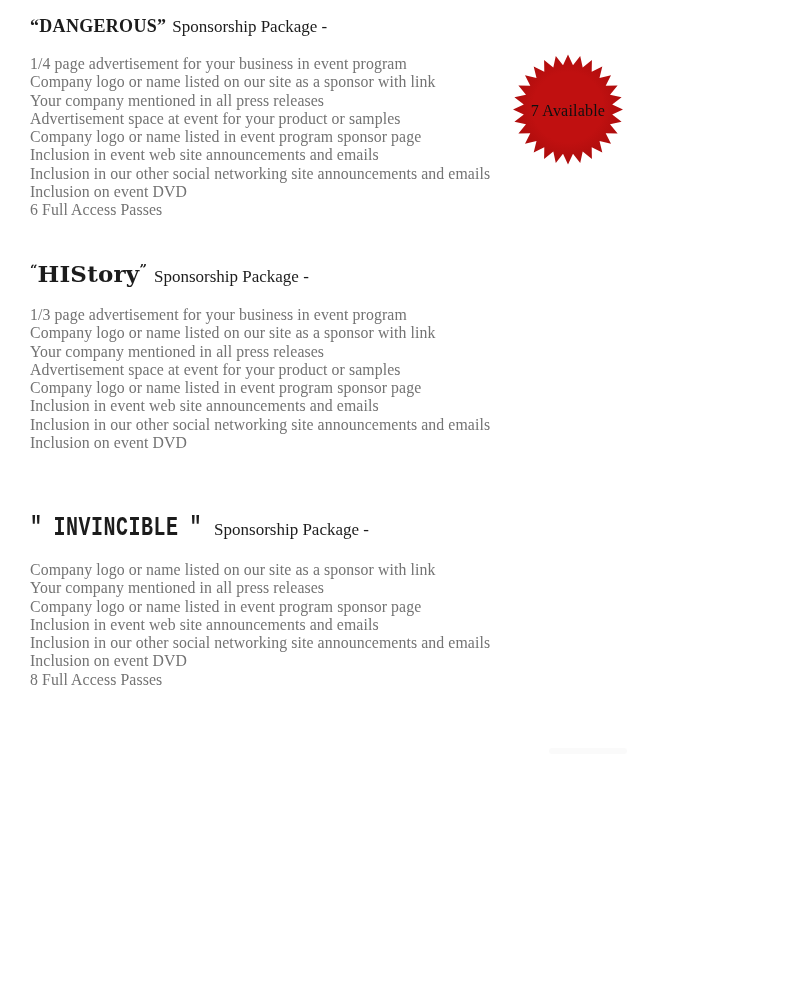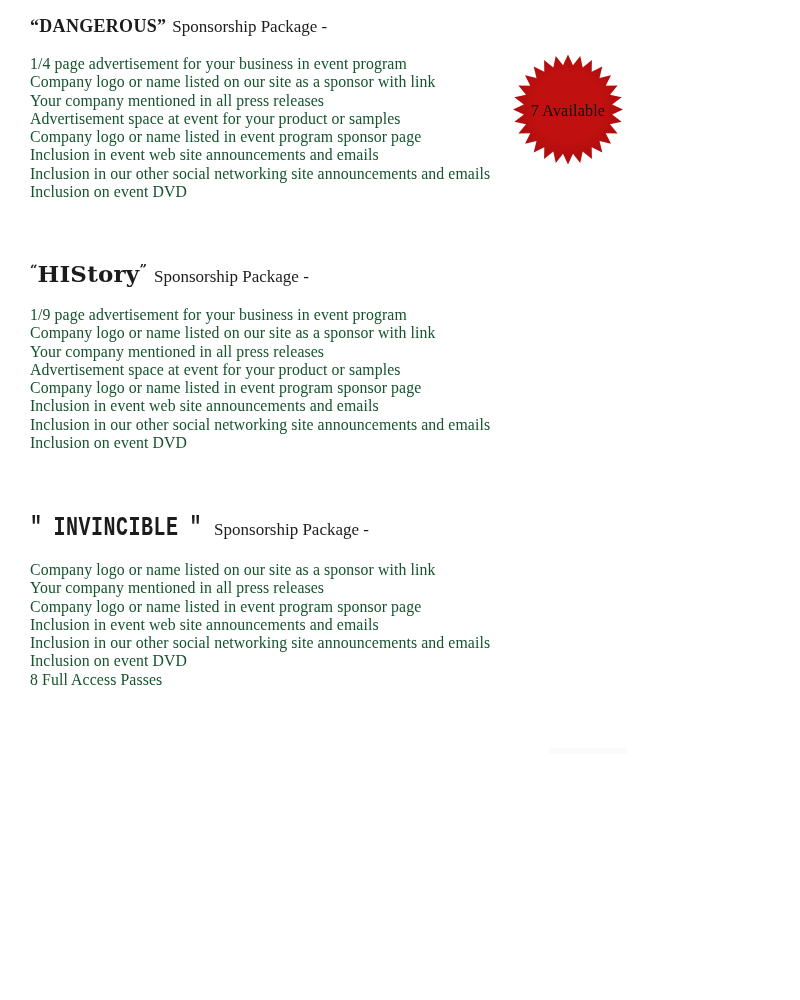--- a/index.html
+++ b/index.html
@@ -77,21 +77,21 @@
   .benefits {
     position: absolute;
     left: 30px;
     margin: 0;
     padding: 0;
     list-style: none;
     font-size: 15.8px;
     line-height: 18.3px;
     letter-spacing: 0.1px;
     white-space: nowrap;
-    color: #14532d;
+    color: #737373;
   }
   .benefits-1 { top: 55px; }
   .benefits-2 { top: 306px; }
   .benefits-3 { top: 561px; }
 
   
   .badge {
     position: absolute;
     left: 512px;
     top: 54px;
@@ -130,38 +130,39 @@
   <h2 class="pkg-title pkg-dangerous"><span class="q">“</span><span class="name">DANGEROUS</span><span class="q">”</span><span class="suffix">Sponsorship Package -</span></h2>
   <ul class="benefits benefits-1">
       <li>1/4 page advertisement for your business in event program</li>
       <li>Company logo or name listed on our site as a sponsor with link</li>
       <li>Your company mentioned in all press releases</li>
       <li>Advertisement space at event for your product or samples</li>
       <li>Company logo or name listed in event program sponsor page</li>
       <li>Inclusion in event web site announcements and emails</li>
       <li>Inclusion in our other social networking site announcements and emails</li>
       <li>Inclusion on event DVD</li>
+      <li>6 Full Access Passes</li>
     </ul>
 
   <div class="badge">
     <svg width="112" height="112" viewBox="0 0 112 112">
       <defs>
         <radialGradient id="sealGrad" cx="50%" cy="48%" r="58%">
           <stop offset="55%" stop-color="#c01010"></stop>
           <stop offset="100%" stop-color="#a50b0b"></stop>
         </radialGradient>
       </defs>
       <polygon id="starPoly" fill="url(#sealGrad)" points="56.0,0.5 61.0,11.3 68.2,1.9 70.7,13.5 79.9,5.9 79.7,17.8 90.3,12.5 87.5,24.0 99.0,21.2 93.7,31.8 105.6,31.6 98.0,40.8 109.6,43.3 100.2,50.5 111.0,55.5 100.2,60.5 109.6,67.7 98.0,70.2 105.6,79.4 93.7,79.2 99.0,89.8 87.5,87.0 90.3,98.5 79.7,93.2 79.9,105.1 70.7,97.5 68.2,109.1 61.0,99.7 56.0,110.5 51.0,99.7 43.8,109.1 41.3,97.5 32.1,105.1 32.3,93.2 21.7,98.5 24.5,87.0 13.0,89.8 18.3,79.2 6.4,79.4 14.0,70.2 2.4,67.7 11.8,60.5 1.0,55.5 11.8,50.5 2.4,43.3 14.0,40.8 6.4,31.6 18.3,31.8 13.0,21.2 24.5,24.0 21.7,12.5 32.3,17.8 32.1,5.9 41.3,13.5 43.8,1.9 51.0,11.3"></polygon>
     </svg>
     <div class="badge-label" style="color: rgb(16, 16, 16);">7 Available</div>
   </div>
 
   <h2 class="pkg-title pkg-history"><span class="q">“</span><span class="name">HIStory</span><span class="q">”</span><span class="suffix">Sponsorship Package -</span></h2>
   <ul class="benefits benefits-2">
-      <li>1/9 page advertisement for your business in event program</li>
+      <li>1/3 page advertisement for your business in event program</li>
       <li>Company logo or name listed on our site as a sponsor with link</li>
       <li>Your company mentioned in all press releases</li>
       <li>Advertisement space at event for your product or samples</li>
       <li>Company logo or name listed in event program sponsor page</li>
       <li>Inclusion in event web site announcements and emails</li>
       <li>Inclusion in our other social networking site announcements and emails</li>
       <li>Inclusion on event DVD</li>
     </ul>
 
   <h2 class="pkg-title pkg-invincible"><span class="mono-wrap"><span class="q">"</span><span class="name">INVINCIBLE</span><span class="q">"</span></span><span class="suffix">Sponsorship Package -</span></h2>

